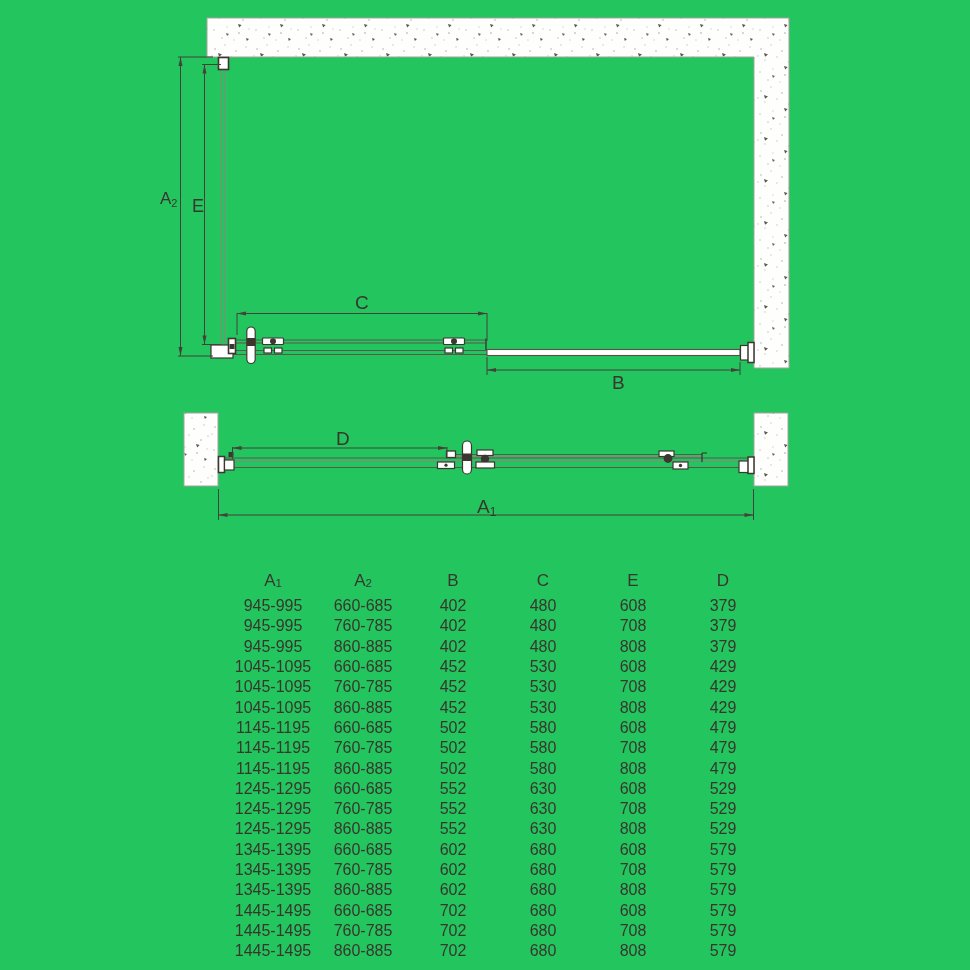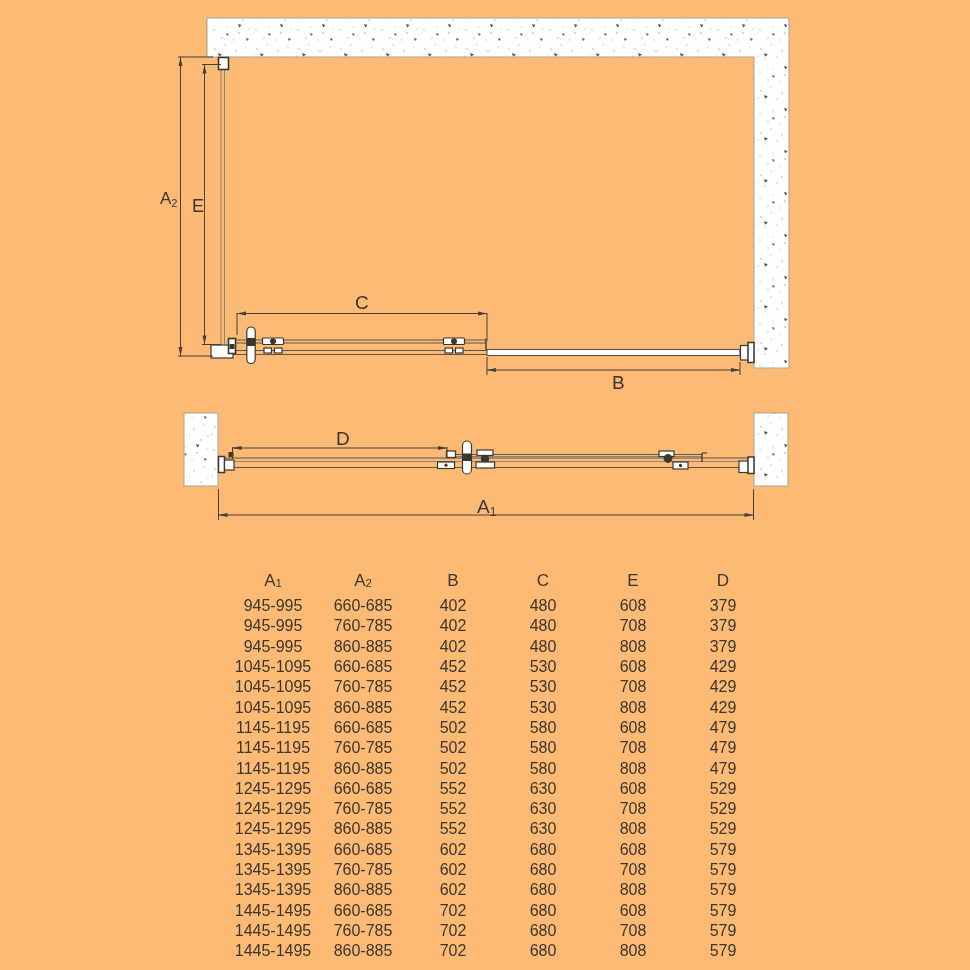--- a/index.html
+++ b/index.html
@@ -1,16 +1,16 @@
 <!DOCTYPE html>
 <html><head>
 <meta charset="utf-8">
 <style>
   html,body{margin:0;padding:0;background:#fff;}
-  .screen{position:relative;width:970px;height:970px;background:#fdba74;overflow:hidden;
+  .screen{position:relative;width:970px;height:970px;background:#22c55e;overflow:hidden;
           font-family:"Liberation Sans",sans-serif;color:#3a362e;}
   .drawing{position:absolute;left:0;top:0;}
   svg text{fill:#3a362e;font-family:"Liberation Sans",sans-serif;}
   .wl{fill:url(#concrete);stroke:#a6a39c;stroke-width:1;}
   .g1{stroke:#8a867e;stroke-width:1;fill:none;}
   .g2{stroke:#5b574f;stroke-width:1;fill:none;}
   .hw{stroke:#3b372f;stroke-width:1.2;fill:#ffffff;}
   .hwf{fill:#3b372f;stroke:none;}
   .dim{stroke:#45413a;stroke-width:1;fill:none;}
   .ar{fill:#45413a;stroke:none;}

